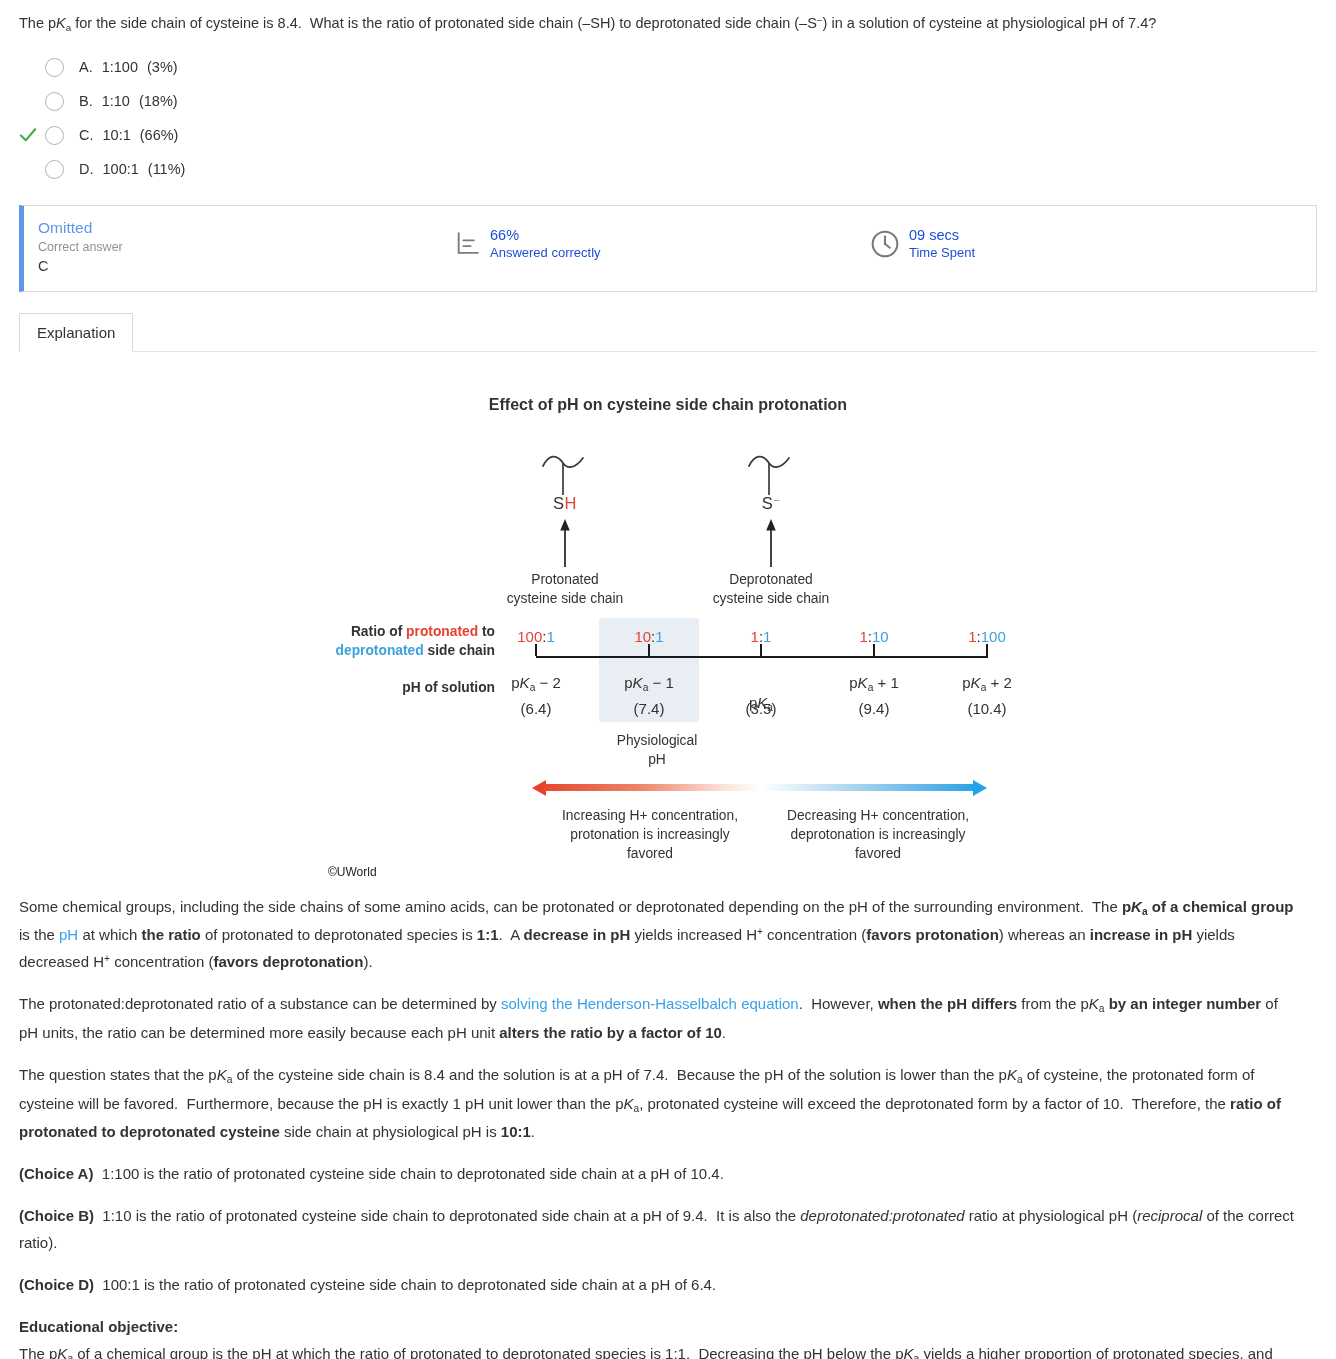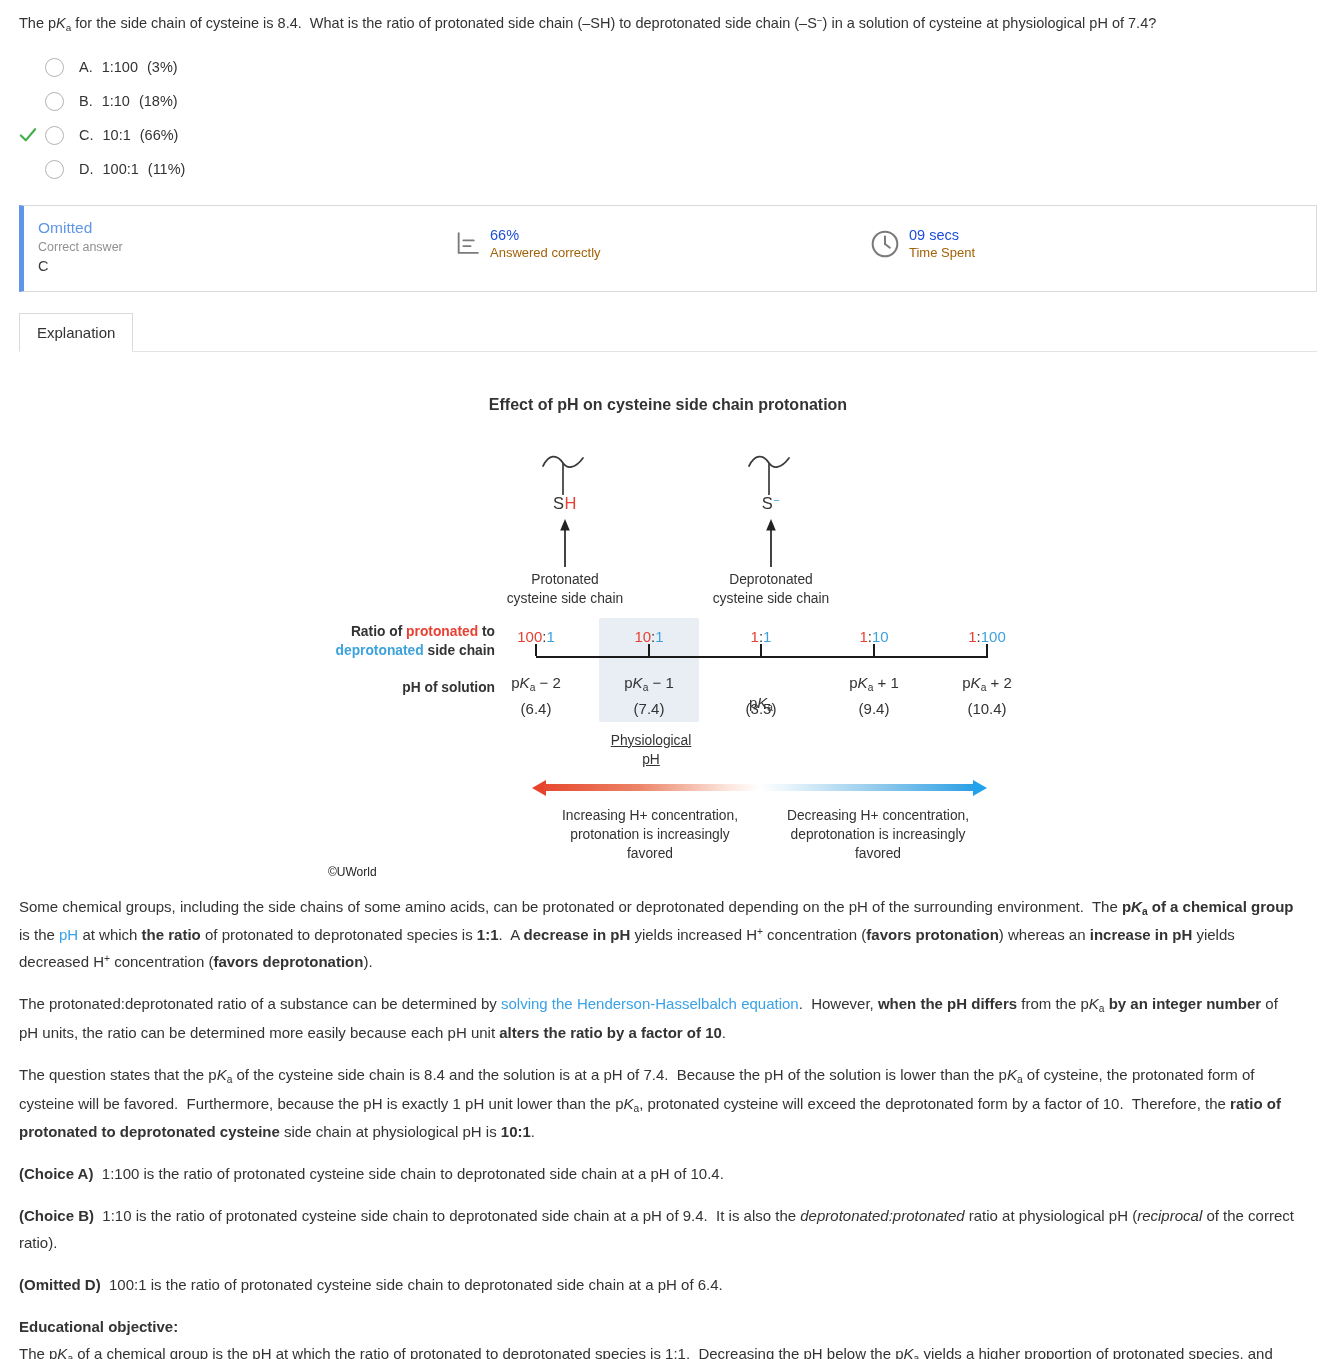--- a/index.html
+++ b/index.html
@@ -33,21 +33,21 @@
 
   
   .result-box{margin-top:26px; border:1px solid var(--border); border-left:5px solid var(--accent);
     background:#fff; padding:13px 30px 17px 14px; display:grid; grid-template-columns:1fr 1fr 1fr;}
   .status{font-size:15.5px; color:var(--accent);}
   .r-label{font-size:12.5px; color:var(--muted); margin-top:3px;}
   .r-cval{font-size:14.5px; margin-top:4px; color:#3a3a3a;}
   .rstat{display:flex; align-items:center; gap:9px; margin-top:8px; align-self:start;}
   .rstat svg{flex:0 0 auto;}
   .s-val{font-size:14.5px; color:#1d4ed8;}
-  .s-lab{font-size:13px; color:#a16207; margin-top:2px;}
+  .s-lab{font-size:13px; color:#1d4ed8; margin-top:2px;}
 
   
   .tabbar{margin-top:20px; border-bottom:1px solid #e3e3e3;}
   .tab{display:inline-block; position:relative; top:1px; background:#fff;
     border:1px solid var(--border); border-bottom:1px solid #fff;
     padding:10px 17px; font-size:15px; cursor:pointer;}
 
   
   .figure{width:680px; margin:44px auto 0;}
   .fig-title{text-align:center; font-weight:700; font-size:16px;}
@@ -225,21 +225,21 @@
       <div class="colcell row-pka" style="left:378px;margin-top:20px;"><span>p</span><span class="seg-i">K</span><span class="seg-sub">a</span></div>
       <div class="colcell row-pka" style="left:491px;"><span>p</span><span class="seg-i">K</span><span class="seg-sub">a</span><span> + 1</span></div>
       <div class="colcell row-pka" style="left:604px;"><span>p</span><span class="seg-i">K</span><span class="seg-sub">a</span><span> + 2</span></div>
 
       <div class="colcell row-val" style="left:153px;">(6.4)</div>
       <div class="colcell row-val" style="left:266px;">(7.4)</div>
       <div class="colcell row-val" style="left:378px;">(3.5)</div>
       <div class="colcell row-val" style="left:491px;">(9.4)</div>
       <div class="colcell row-val" style="left:604px;">(10.4)</div>
 
-      <div class="colcell row-note" style="left:268px;text-decoration:underline;">
+      <div class="colcell row-note" style="left:274px;">
         <div>Physiological</div>
         <div>pH</div>
       </div>
     </div>
 
     <div class="arrowblk">
       <div class="grad-arrow">
         <div class="ah-l"></div>
         <div class="shaft"></div>
         <div class="ah-r"></div>
@@ -258,18 +258,18 @@
 
     <div class="credit">©UWorld</div>
   </div>
 
   <div class="expl">
     <p><span>Some chemical groups, including the side chains of some amino acids, can be protonated or deprotonated depending on the pH of the surrounding environment.&nbsp; The </span><span class="seg-b">p</span><span class="seg-b seg-i">K</span><span class="seg-b seg-sub">a</span><span class="seg-b"> of a chemical group</span><span> is the </span><span class="seg-link">pH</span><span> at which </span><span class="seg-b">the ratio</span><span> of protonated to deprotonated species is </span><span class="seg-b">1:1</span><span>.&nbsp; A </span><span class="seg-b">decrease in pH</span><span> yields increased H</span><span class="seg-sup">+</span><span> concentration (</span><span class="seg-b">favors protonation</span><span>) whereas an </span><span class="seg-b">increase in pH</span><span> yields decreased H</span><span class="seg-sup">+</span><span> concentration (</span><span class="seg-b">favors deprotonation</span><span>).</span></p>
     <p><span>The protonated:deprotonated ratio of a substance can be determined by </span><span class="seg-link">solving the Henderson-Hasselbalch equation</span><span>.&nbsp; However, </span><span class="seg-b">when the pH differs</span><span> from the p</span><span class="seg-i">K</span><span class="seg-sub">a</span><span> </span><span class="seg-b">by an integer number</span><span> of pH units, the ratio can be determined more easily because each pH unit </span><span class="seg-b">alters the ratio by a factor of 10</span><span>.</span></p>
     <p><span>The question states that the p</span><span class="seg-i">K</span><span class="seg-sub">a</span><span> of the cysteine side chain is 8.4 and the solution is at a pH of 7.4.&nbsp; Because the pH of the solution is lower than the p</span><span class="seg-i">K</span><span class="seg-sub">a</span><span> of cysteine, the protonated form of cysteine will be favored.&nbsp; Furthermore, because the pH is exactly 1 pH unit lower than the p</span><span class="seg-i">K</span><span class="seg-sub">a</span><span>, protonated cysteine will exceed the deprotonated form by a factor of 10.&nbsp; Therefore, the </span><span class="seg-b">ratio of protonated to deprotonated cysteine</span><span> side chain at physiological pH is </span><span class="seg-b">10:1</span><span>.</span></p>
     <p><span class="seg-b">(Choice A)</span><span>&nbsp; 1:100 is the ratio of protonated cysteine side chain to deprotonated side chain at a pH of 10.4.</span></p>
     <p><span class="seg-b">(Choice B)</span><span>&nbsp; 1:10 is the ratio of protonated cysteine side chain to deprotonated side chain at a pH of 9.4.&nbsp; It is also the </span><span class="seg-i">deprotonated:protonated</span><span> ratio at physiological pH (</span><span class="seg-i">reciprocal</span><span> of the correct ratio).</span></p>
-    <p><span class="seg-b">(Omitted D)</span><span>&nbsp; 100:1 is the ratio of protonated cysteine side chain to deprotonated side chain at a pH of 6.4.</span></p>
+    <p><span class="seg-b">(Choice D)</span><span>&nbsp; 100:1 is the ratio of protonated cysteine side chain to deprotonated side chain at a pH of 6.4.</span></p>
     <p class="edu-h">Educational objective:</p>
     <p><span>The p</span><span class="seg-i">K</span><span class="seg-sub">a</span><span> of a chemical group is the pH at which the ratio of protonated to deprotonated species is 1:1.&nbsp; Decreasing the pH below the p</span><span class="seg-i">K</span><span class="seg-sub">a</span><span> yields a higher proportion of protonated species, and increasing the pH yields a lower proportion.&nbsp; Each pH unit above or below the p</span></p>
   </div>
 
 </div>
 
 </body></html>

